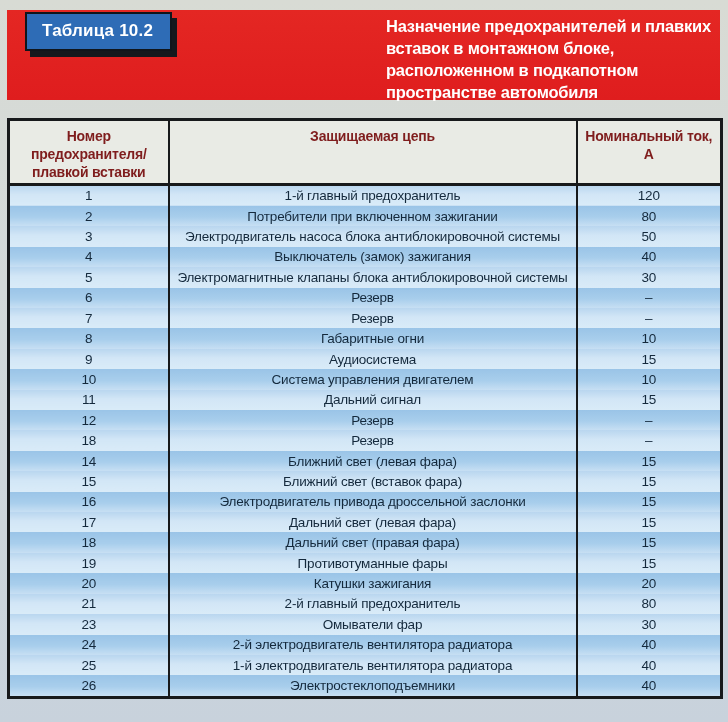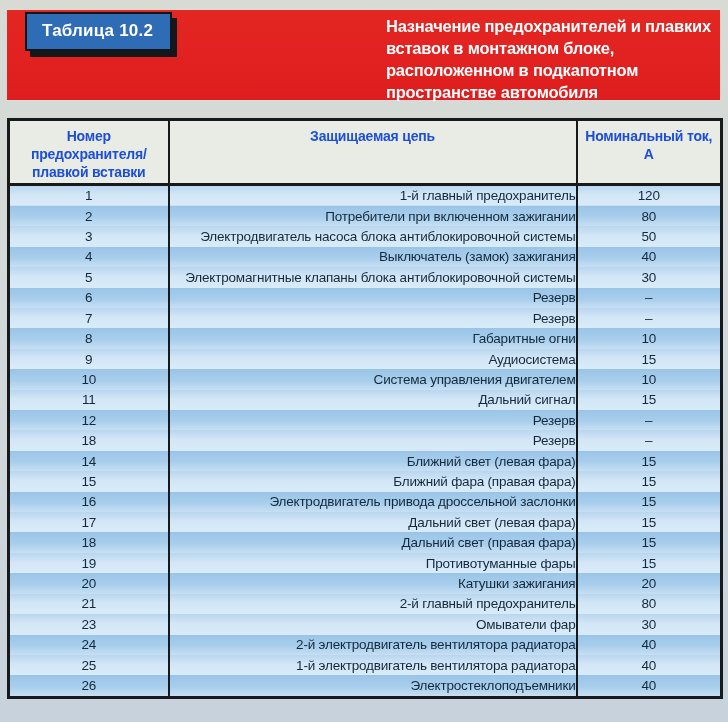--- a/index.html
+++ b/index.html
@@ -63,42 +63,42 @@
   .fuse-table col.c-num     { width: 160px; }
   .fuse-table col.c-circuit { width: 408px; }
   .fuse-table col.c-amps    { width: 145px; }
   .fuse-table th {
     background: #e9ebe5;
     border: 2px solid #17191b;
     border-bottom: 3px solid #17191b;
     vertical-align: top;
     padding-top: 6px;
     height: 54px;
-    color: #1d4ed8;
+    color: #7f1d1d;
     font-size: 14px;
     font-weight: bold;
     line-height: 1.3;
     letter-spacing: -0.2px;
     text-align: center;
     white-space: pre-line;
   }
   .fuse-table td {
     height: 20.42px;
     padding: 0;
     border-left: 2px solid #17191b;
     border-right: 2px solid #17191b;
     color: #14293c;
     font-size: 13.5px;
     letter-spacing: -0.2px;
     vertical-align: middle;
     overflow: hidden;
     white-space: nowrap;
   }
   .cell-num, .cell-amps { text-align: center; }
-  .cell-circuit { text-align: right; padding-left: 10px; }
+  .cell-circuit { text-align: center; padding-left: 10px; }
   
   tr.row-light td {
     background: linear-gradient(180deg, #b9d6ef 0%, #d2e6f6 45%, #d9ebf8 100%);
   }
   tr.row-dark td {
     background: linear-gradient(180deg, #9ac4e7 0%, #a8ceec 55%, #c7dff3 100%);
   }
 </style>
 </head>
 <body>
@@ -194,21 +194,21 @@
     <td class="cell-circuit">Резерв</td>
     <td class="cell-amps">–</td>
   </tr>
         <tr class="row-dark">
     <td class="cell-num">14</td>
     <td class="cell-circuit">Ближний свет (левая фара)</td>
     <td class="cell-amps">15</td>
   </tr>
         <tr class="row-light">
     <td class="cell-num">15</td>
-    <td class="cell-circuit">Ближний фара (правая фара)</td>
+    <td class="cell-circuit">Ближний свет (вставок фара)</td>
     <td class="cell-amps">15</td>
   </tr>
         <tr class="row-dark">
     <td class="cell-num">16</td>
     <td class="cell-circuit">Электродвигатель привода дроссельной заслонки</td>
     <td class="cell-amps">15</td>
   </tr>
         <tr class="row-light">
     <td class="cell-num">17</td>
     <td class="cell-circuit">Дальний свет (левая фара)</td>

